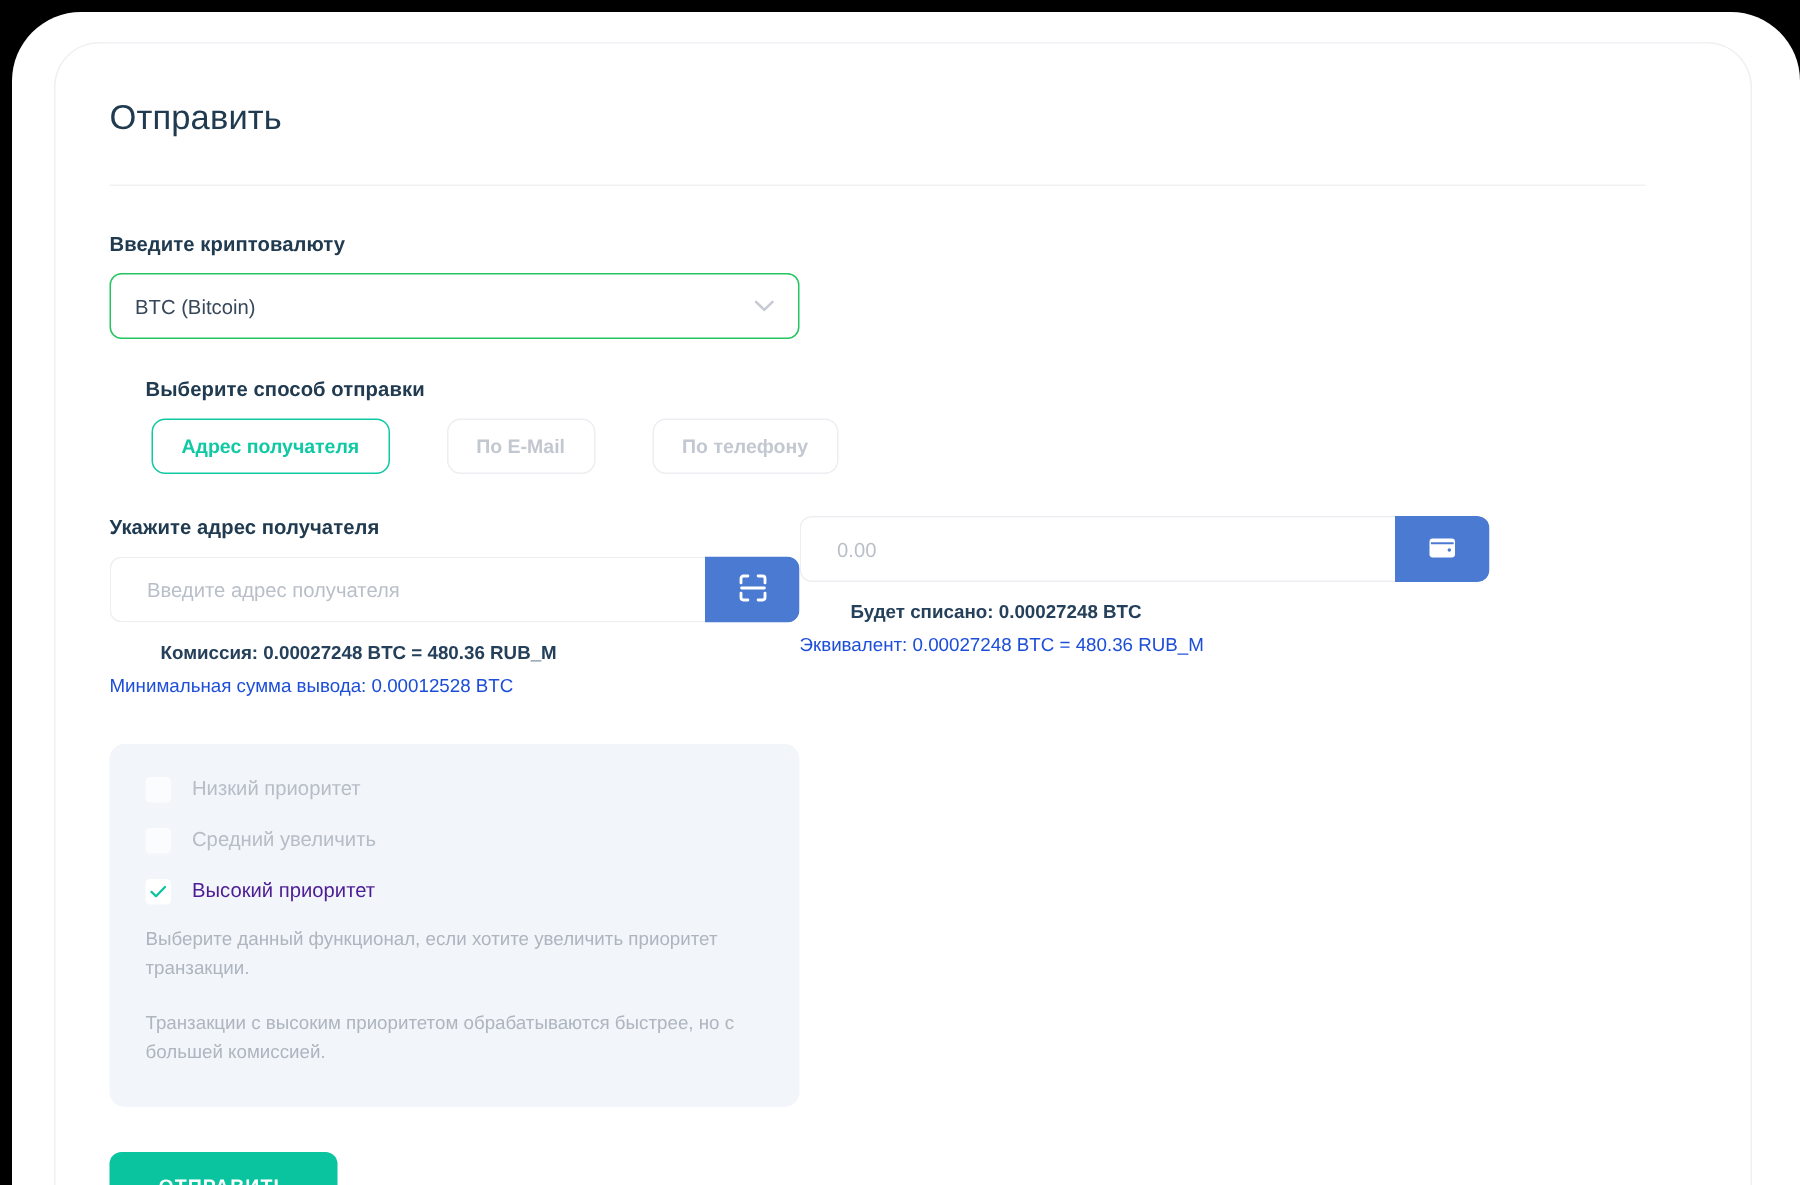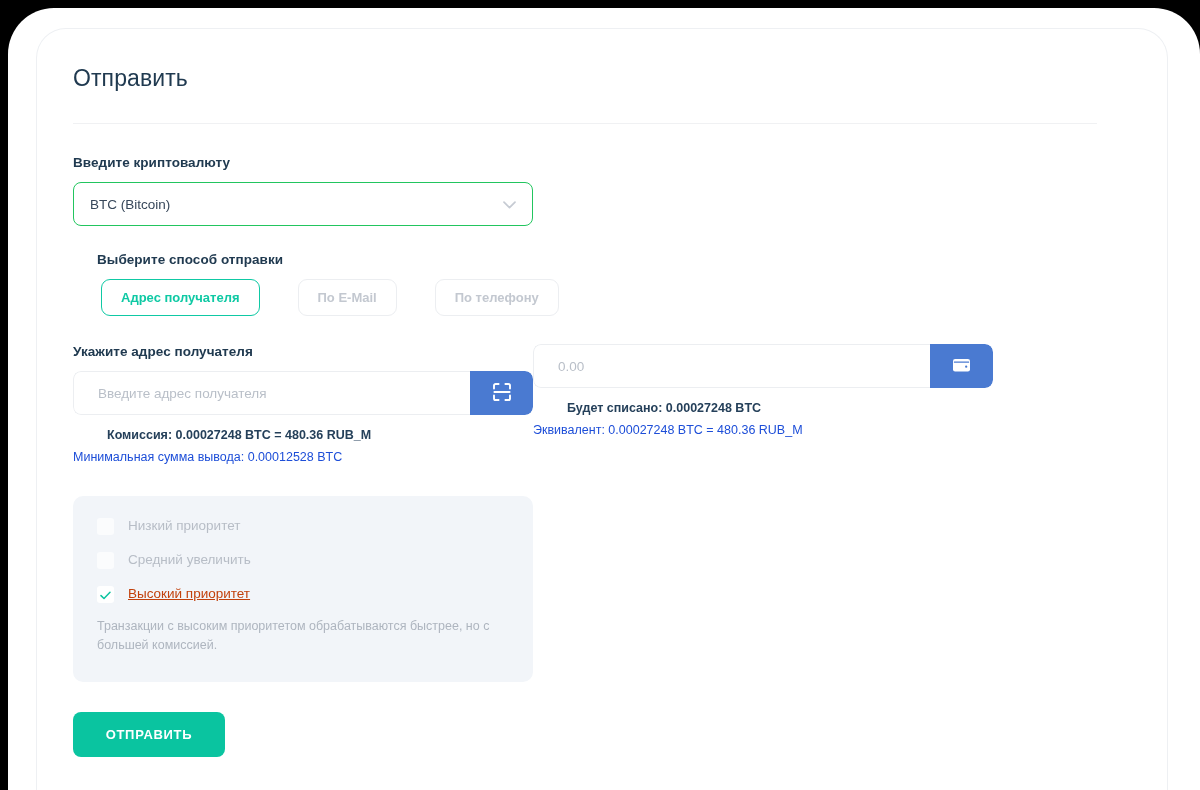--- a/index.html
+++ b/index.html
@@ -212,21 +212,21 @@
     display: flex;
     align-items: center;
     justify-content: center;
   }
   .checkbox.dim { background: #fbfcfd; }
 
   .check-label {
     font-size: 13.5px;
     color: #b7bdc6;
   }
-  .check-label.on { color: #c2410c; text-decoration: underline; }
+  .check-label.on { color: #4c1d95; }
 
   .panel-note {
     font-size: 12.5px;
     line-height: 1.55;
     color: #aeb5bf;
     max-width: 400px;
   }
   .panel-note + .panel-note { margin-top: 17px; }
 
   
@@ -336,20 +336,21 @@
           <span class="checkbox">
             <span>
               <svg width="11" height="9" viewBox="0 0 11 9" fill="none" aria-hidden="true">
                 <path d="M1 4.6 L4 7.5 L10 1.3" stroke="#0ac4a0" stroke-width="1.5" stroke-linecap="round" stroke-linejoin="round"></path>
               </svg>
             </span>
           </span>
           <span class="check-label on">Высокий приоритет</span>
         </div>
 
+        <div class="panel-note">Выберите данный функционал, если хотите увеличить приоритет транзакции.</div>
         <div class="panel-note">Транзакции с высоким приоритетом обрабатываются быстрее, но с большей комиссией.</div>
       </div>
 
       <button class="submit-btn">ОТПРАВИТЬ</button>
 
     </div>
   </div>
 </div>
 
 </body></html>

